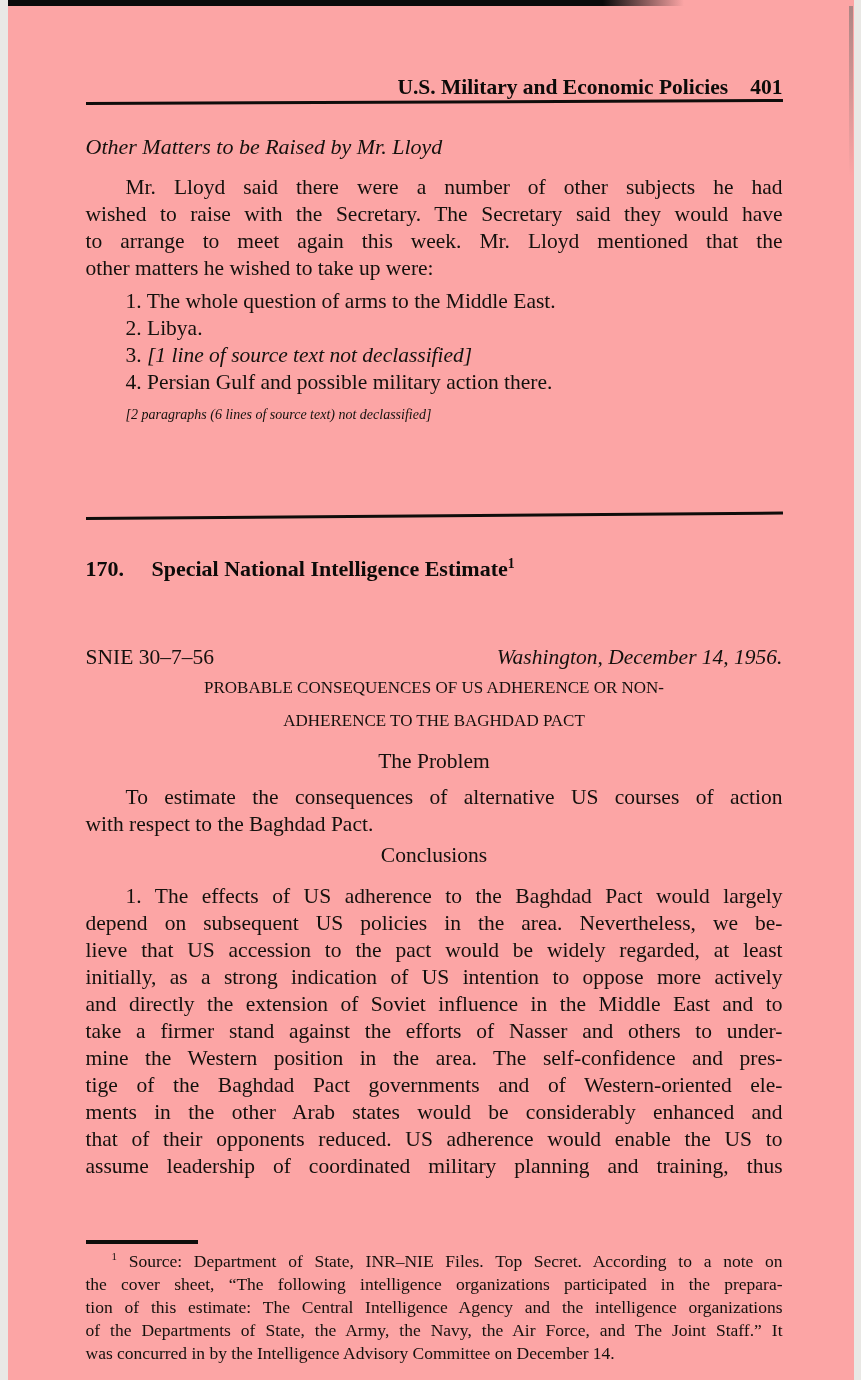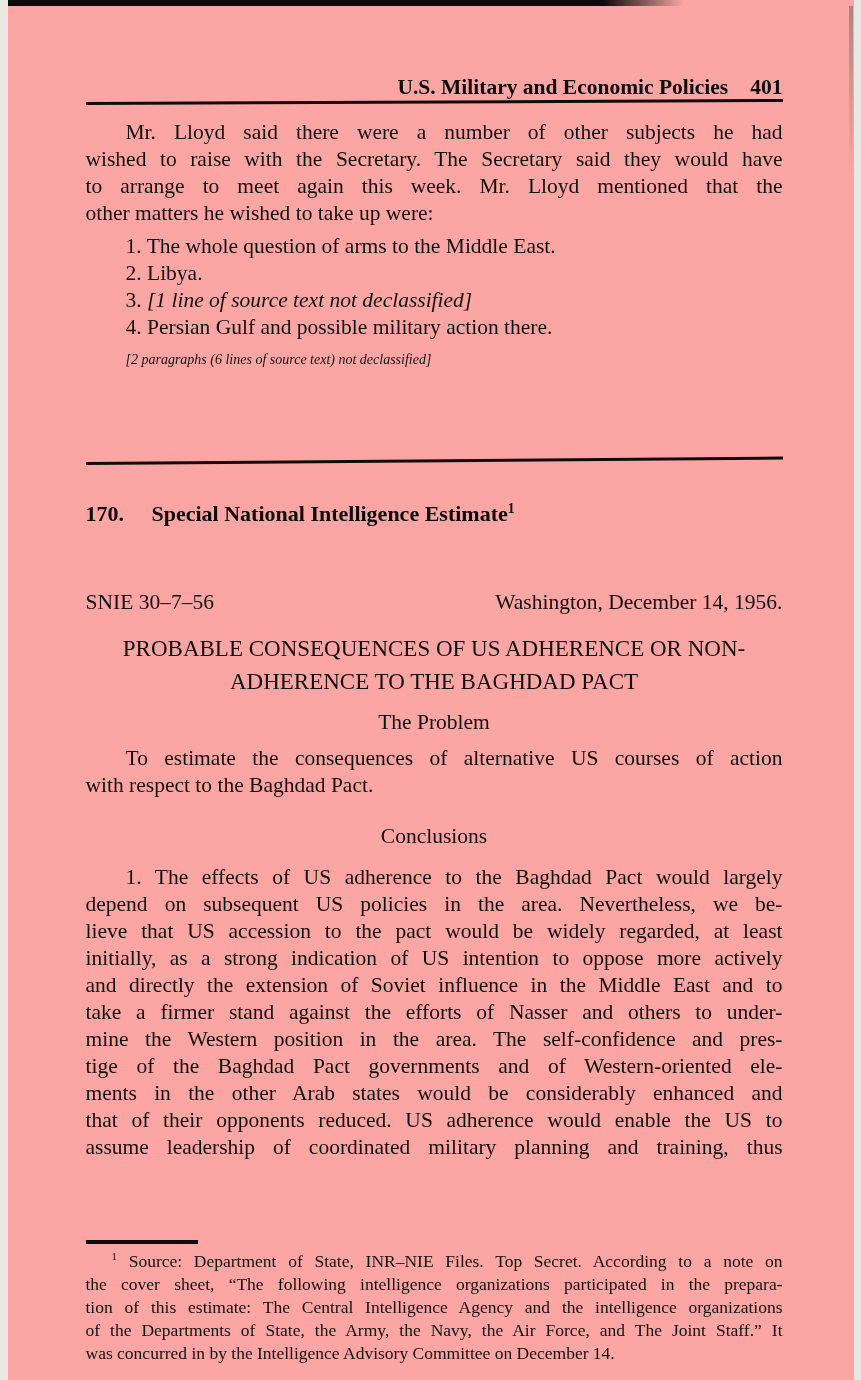--- a/index.html
+++ b/index.html
@@ -72,31 +72,31 @@
     color: #0d0b09;
   }
   .doc-heading .doc-number { display:inline-block; width: 66px; }
   sup { font-size: 0.62em; vertical-align: super; line-height: 0; }
 
   .snie-row {
     margin-top: 60px;
     display: flex; justify-content: space-between; align-items: baseline;
     font-size: 21.5px; line-height: 28px;
   }
-  .dateline { }
+  .dateline { font-style: italic; }
 
-  .subject-title { margin-top: 16px; font-size: 23px; line-height: 33px; }
+  .subject-title { font-size: 17px; line-height: 33px; }
   .center-lines .tline, .center-lines .tline.last { text-align: center; text-align-last: center; }
 
   .center-heading {
     margin-top: 11px; text-align: center;
     font-size: 21.5px; line-height: 27px;
   }
   .problem-para { margin-top: 9px; }
-  .conclusions-heading { margin-top: 24px; }
+  .conclusions-heading { margin-top: 4px; }
   .conclusions-para { margin-top: 14px; }
 
   
   .footnote {
     position: absolute; left: 78px; right: 71px; top: 1240px;
     font-size: 17.5px; line-height: 23px;
   }
   .footnote-rule { width: 112px; height: 4px; background: #0f0d0b; }
   .footnote-text { margin-top: 6px; }
   .fn-first { text-indent: 26px; }
@@ -109,20 +109,21 @@
   <div class="scan-right-smudge"></div>
 
   <div class="content">
 
     <div class="running-header">
       <span>U.S. Military and Economic Policies</span>
       <span>401</span>
     </div>
     <div class="header-rule"></div>
 
+    <div class="section-heading">Other Matters to be Raised by Mr. Lloyd</div>
 
     <div class="para para-1">
         <div class="tline ind">Mr. Lloyd said there were a number of other subjects he had</div>
         <div class="tline">wished to raise with the Secretary. The Secretary said they would have</div>
         <div class="tline">to arrange to meet again this week. Mr. Lloyd mentioned that the</div>
         <div class="tline last">other matters he wished to take up were:</div>
       </div>
 
     <div class="numbered-list">
       <div class="list-item tline last"><span>1.</span> <span>The whole question of arms to the Middle East.</span></div>

